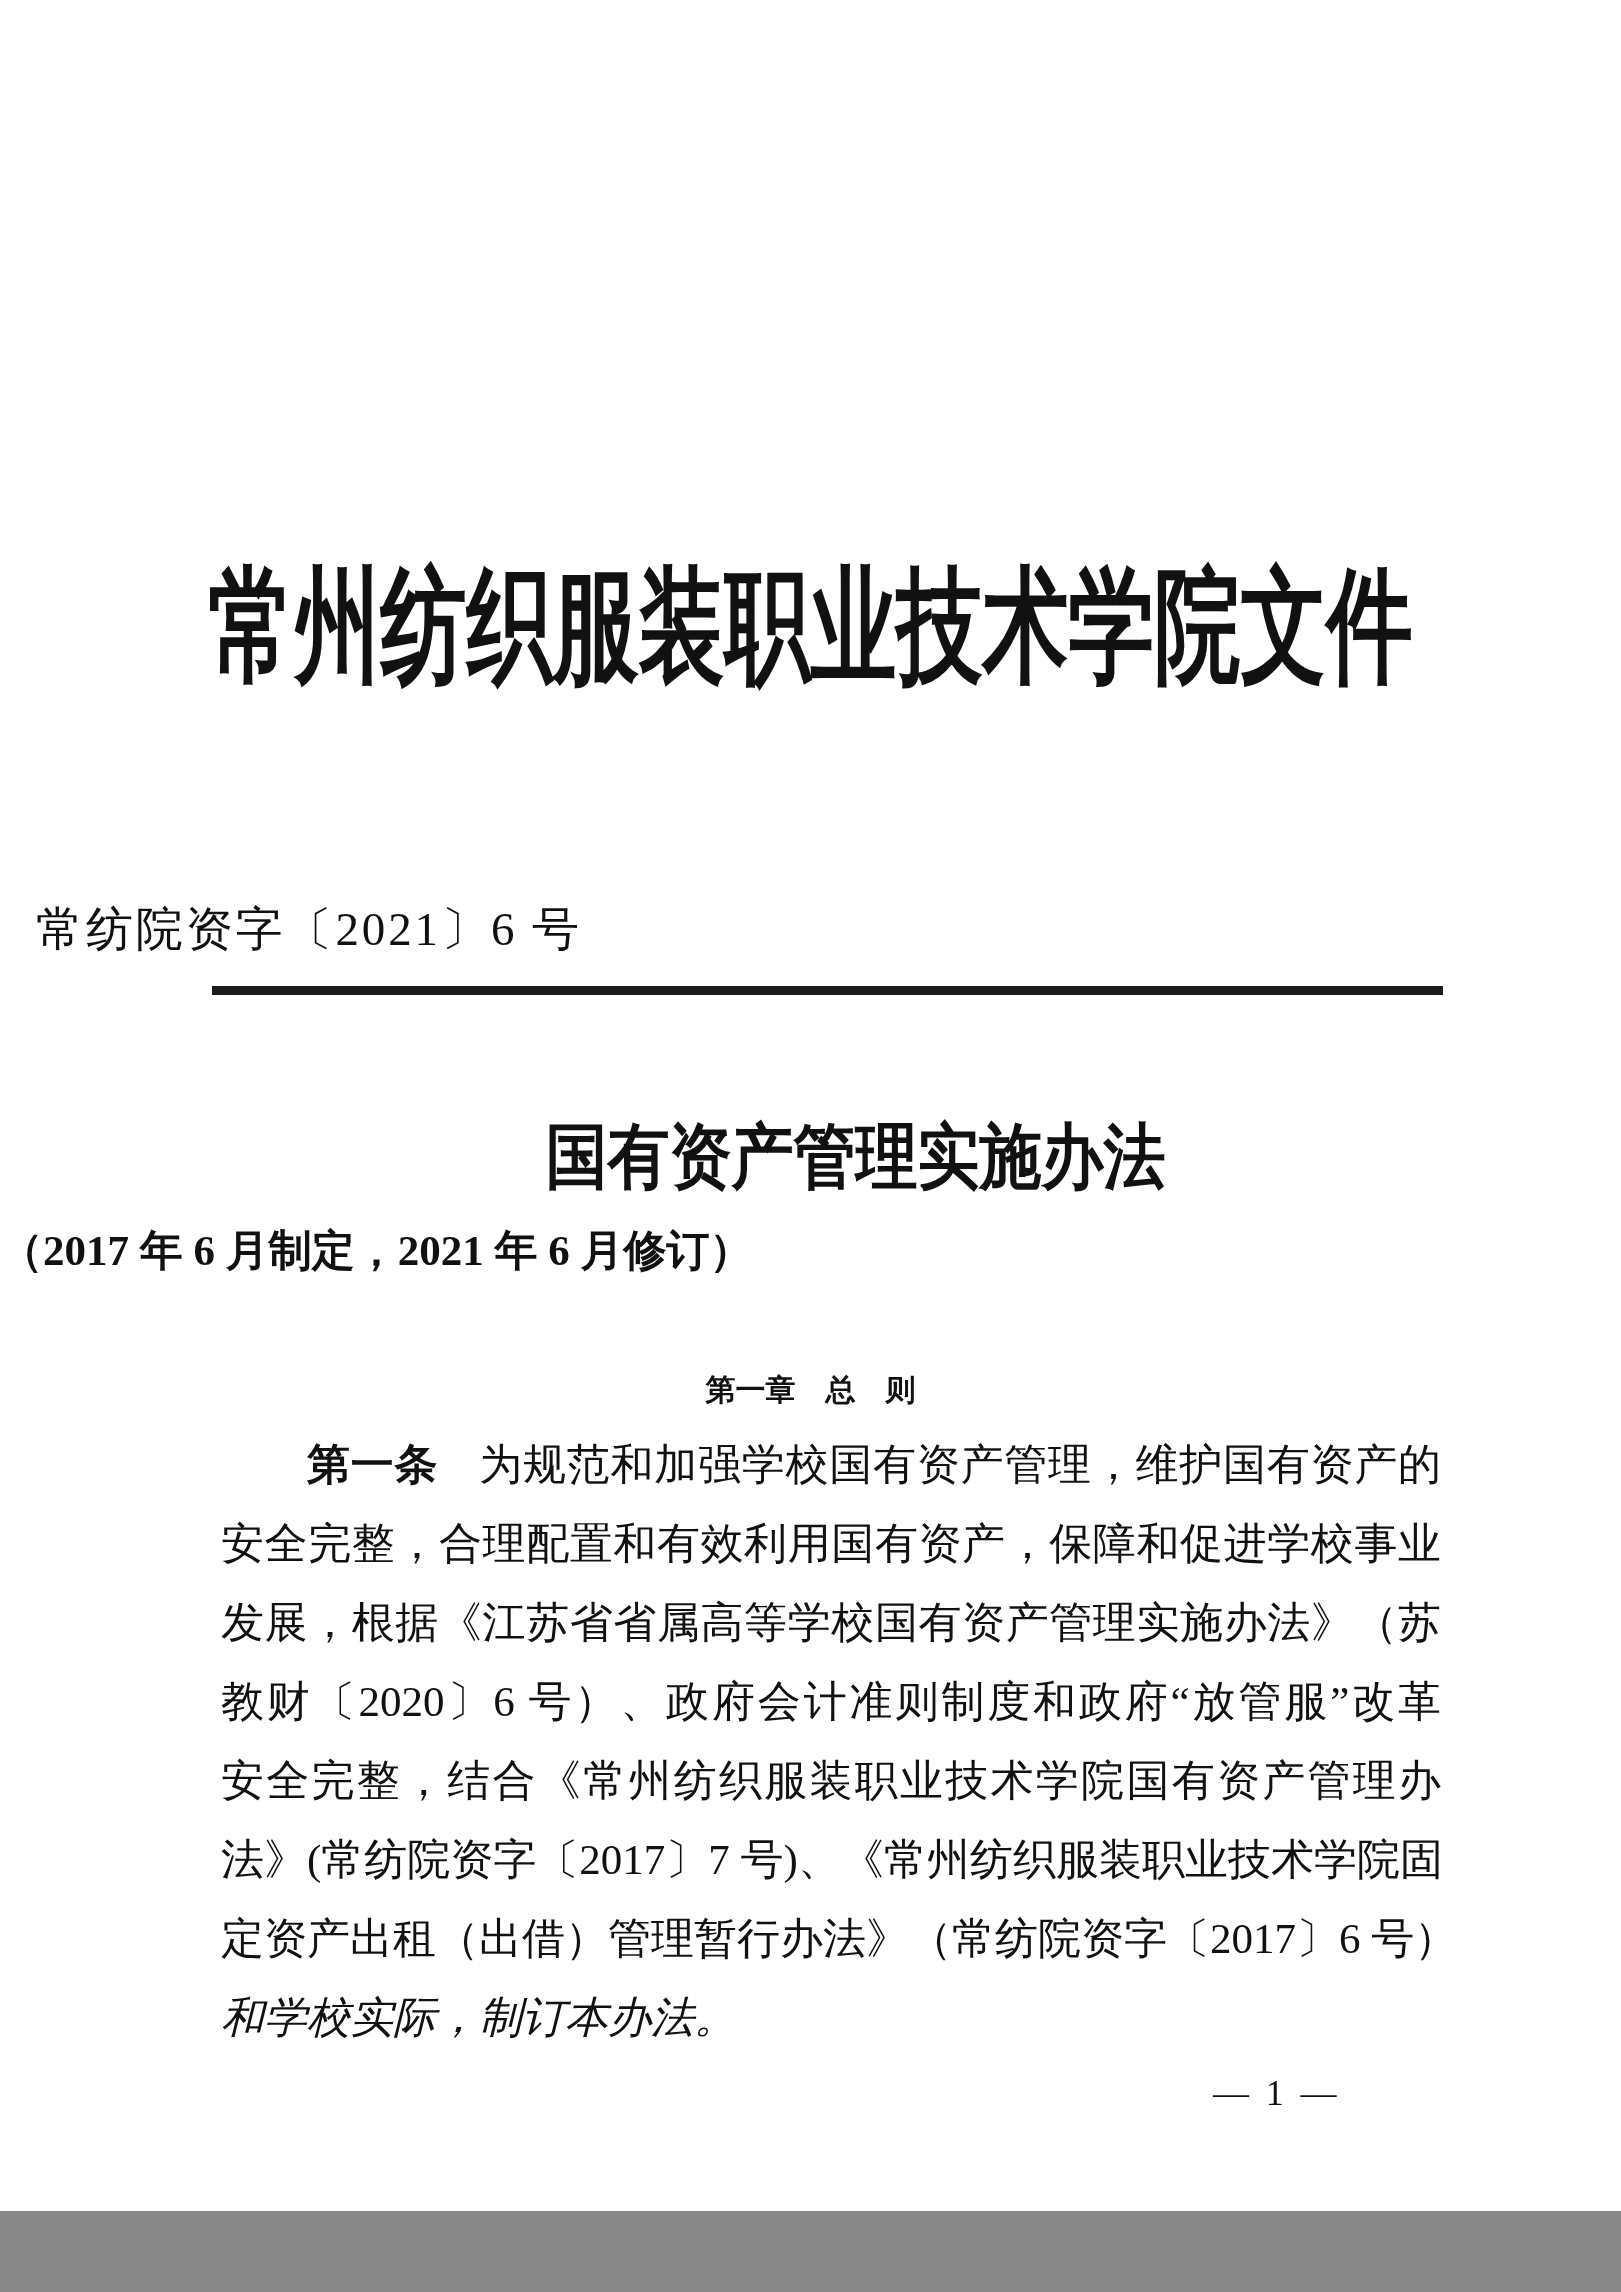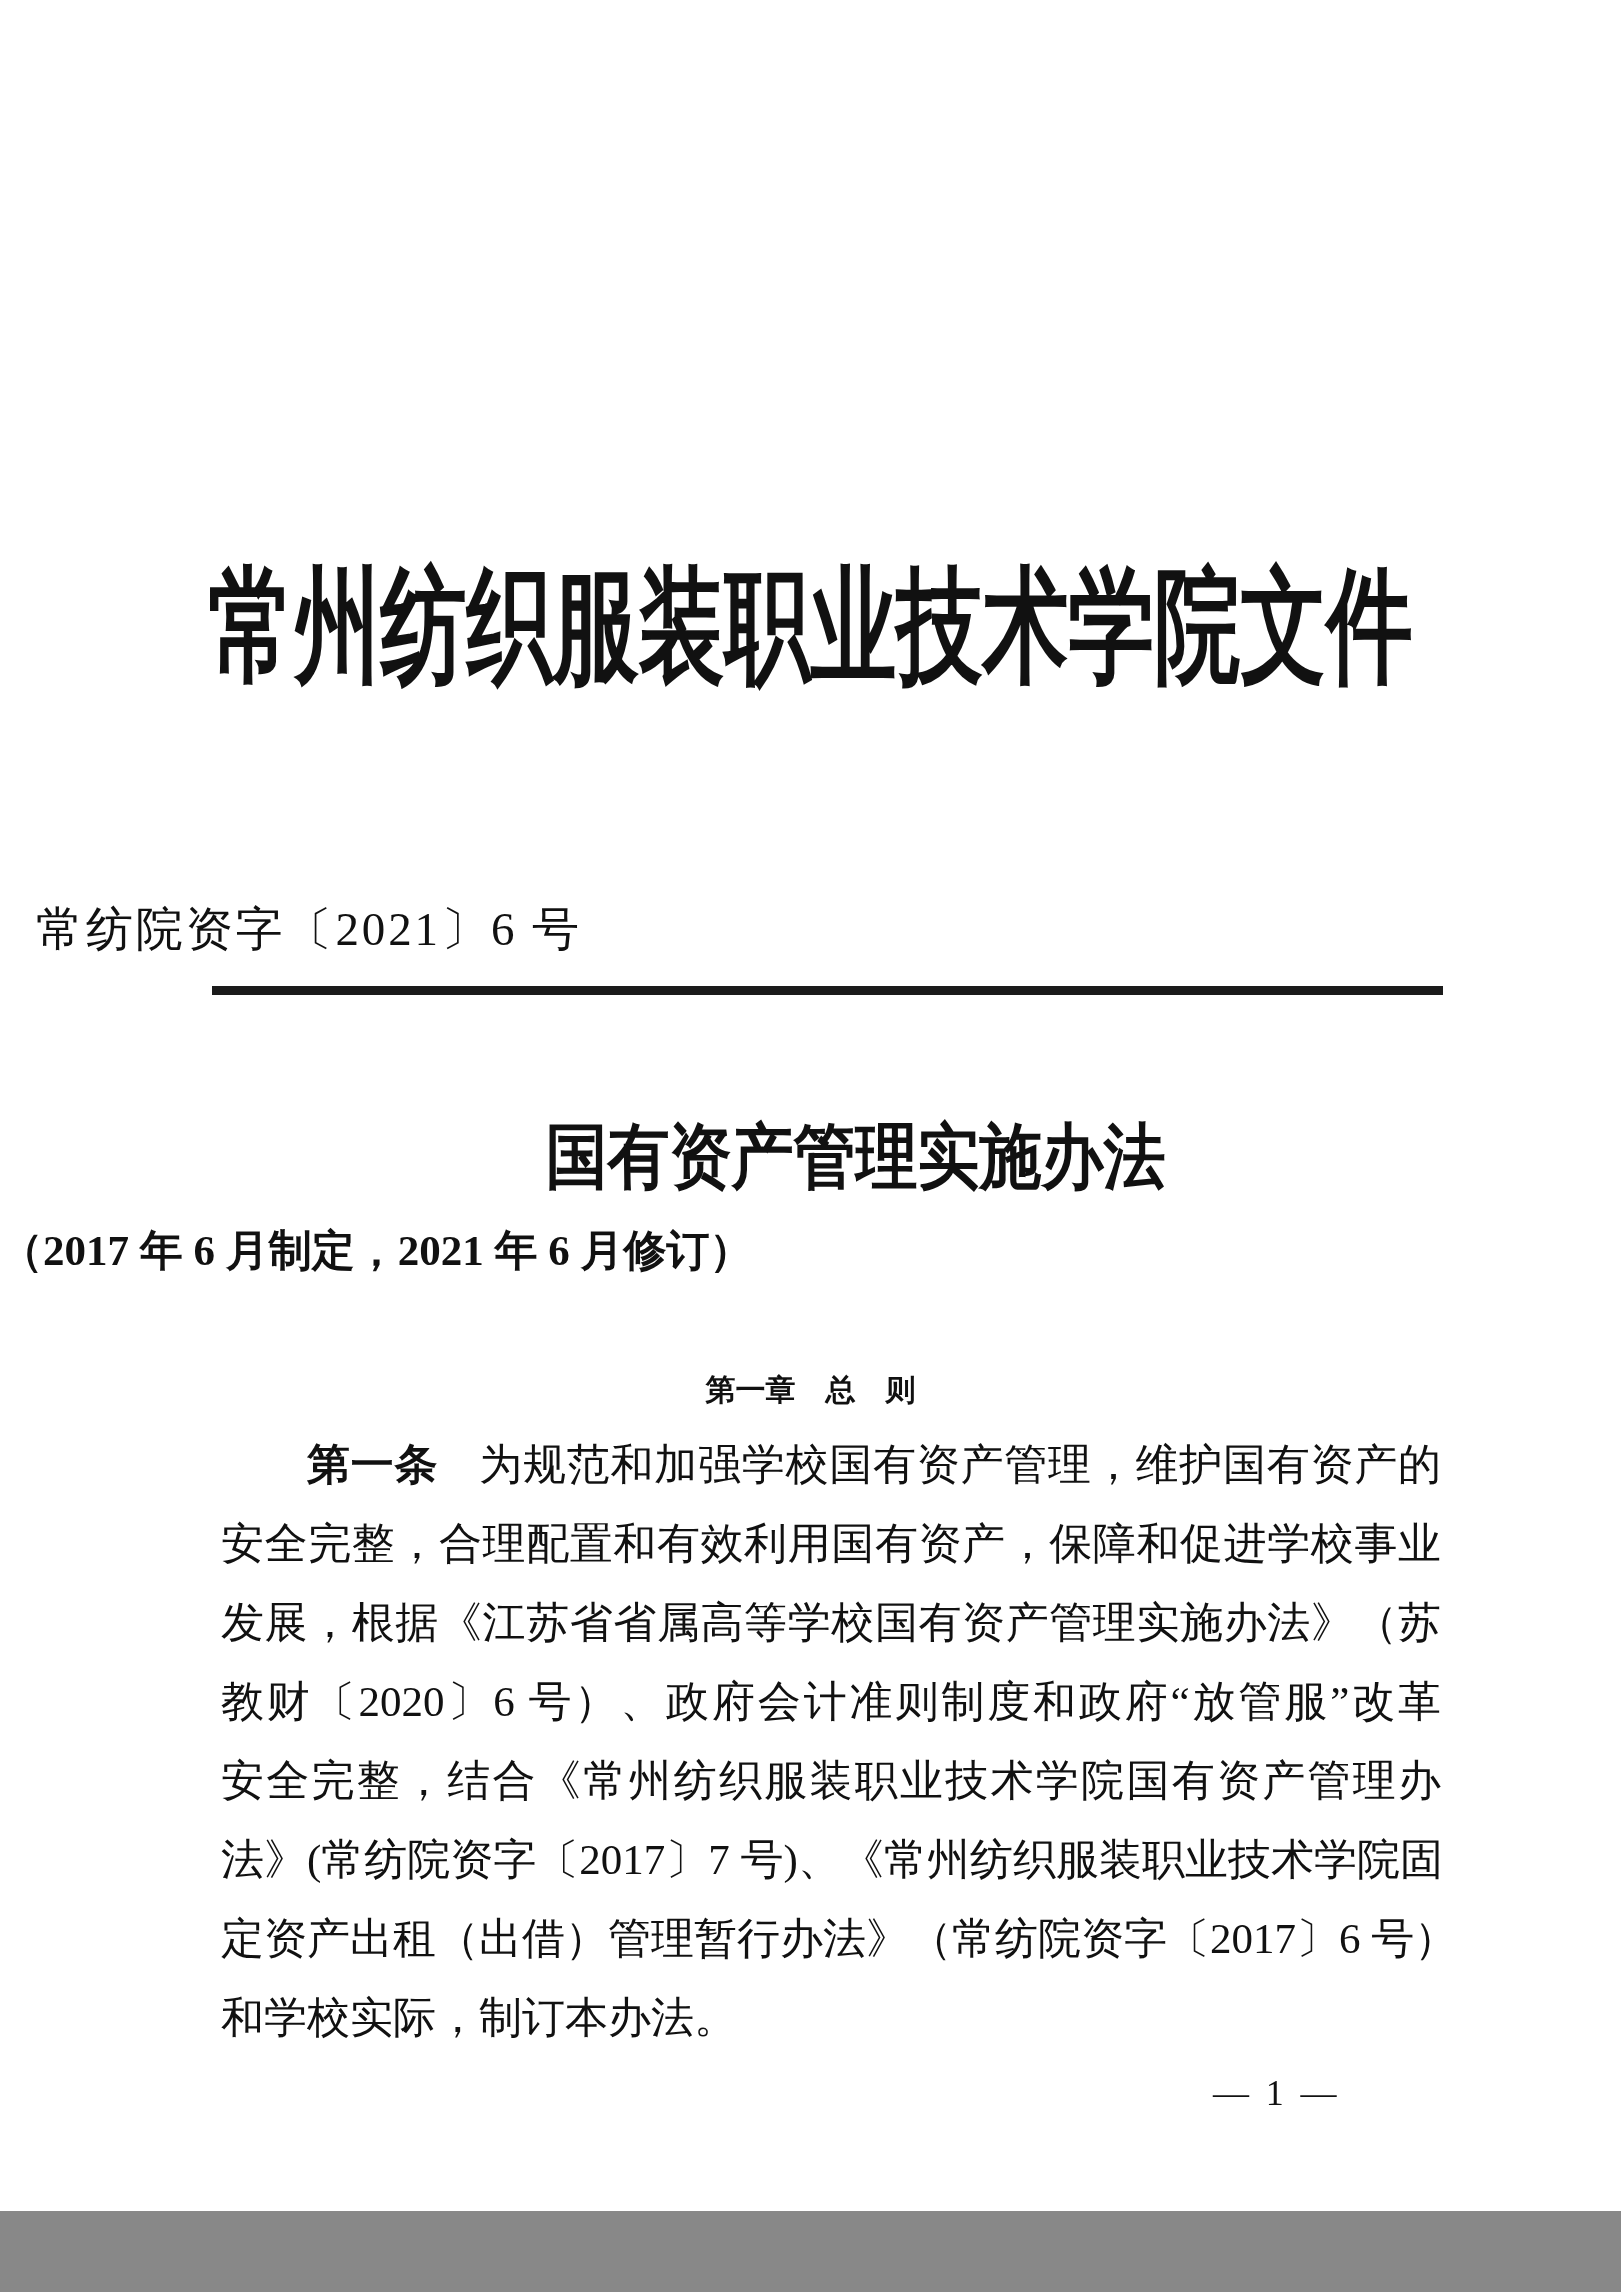--- a/index.html
+++ b/index.html
@@ -85,20 +85,21 @@
     line-height:79px;
   }
   .jline{
     text-align:justify;
     text-align-last:justify;
     white-space:nowrap;
   }
   .lastline{
     text-align:left;
     white-space:nowrap;
+    font-style:italic;
   }
   .indent1{ padding-left:86px; }
   .article-label{
     font-family:"Liberation Sans", sans-serif;
     font-weight:bold;
     margin-right:41px;
   }
   .page-number{
     position:absolute;
     top:2072px;left:1213px;

